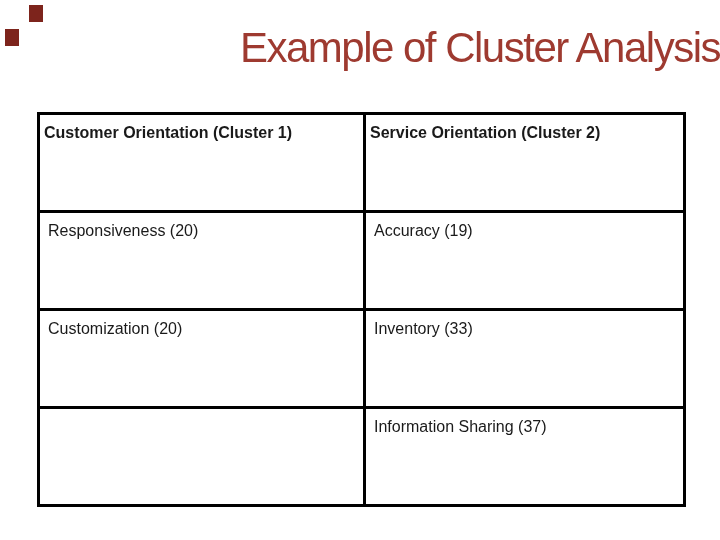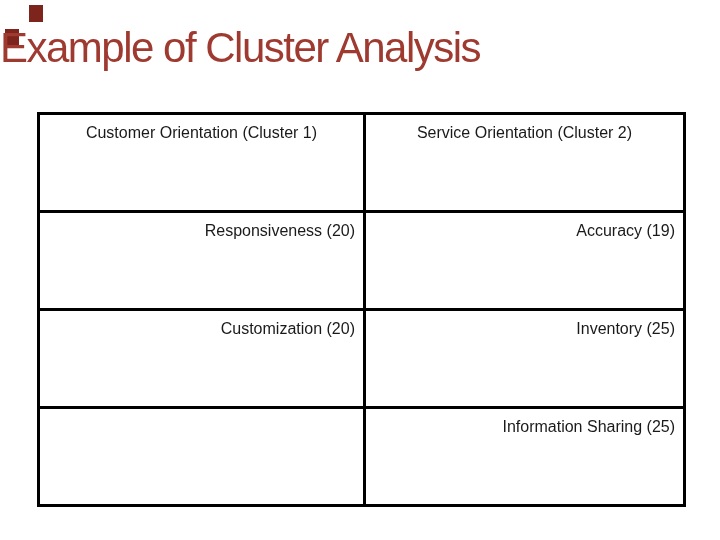--- a/index.html
+++ b/index.html
@@ -21,21 +21,21 @@
     height: 17px;
   }
   .decor-square.sq1 { left: 29px; top: 5px; }
   .decor-square.sq2 { left: 5px;  top: 29px; }
   .slide-title {
     position: absolute;
     top: 22px;
     left: 0;
     width: 720px;
     margin: 0;
-    text-align: left;
+    text-align: right;
     font-size: 42px;
     font-weight: 400;
     letter-spacing: -1.5px;
     line-height: 1.25;
     white-space: nowrap;
   }
   .cluster-table {
     position: absolute;
     left: 37px;
     top: 112px;
@@ -45,27 +45,27 @@
     table-layout: fixed;
   }
   .cluster-table td, .cluster-table th {
     border: 3px solid #000000;
     vertical-align: top;
     font-size: 16px;
     height: 86px;
     overflow: hidden;
   }
   .cluster-table th {
-    font-weight: 400;
-    text-align: center;
+    font-weight: 700;
+    text-align: left;
     padding: 9px 4px 0 4px;
   }
   .cluster-table td {
     font-weight: 400;
-    text-align: right;
+    text-align: left;
     padding: 9px 8px 0 8px;
     margin-left: 8px;
   }
   .col-left  { width: 326px; }
   .col-right { width: 320px; }
 </style>
 </head>
 <body>
 
 <div class="decor-square sq1" style="background-color: rgb(125, 36, 28);"></div>
@@ -82,20 +82,20 @@
     <tr>
       <th>Customer Orientation (Cluster 1)</th>
       <th>Service Orientation (Cluster 2)</th>
     </tr>
     <tr>
       <td>Responsiveness (20)</td>
       <td>Accuracy (19)</td>
     </tr>
     <tr>
       <td>Customization (20)</td>
-      <td>Inventory (25)</td>
+      <td>Inventory (33)</td>
     </tr>
     <tr>
       <td></td>
-      <td>Information Sharing (25)</td>
+      <td>Information Sharing (37)</td>
     </tr>
   </tbody>
 </table>
 
 </body></html>

